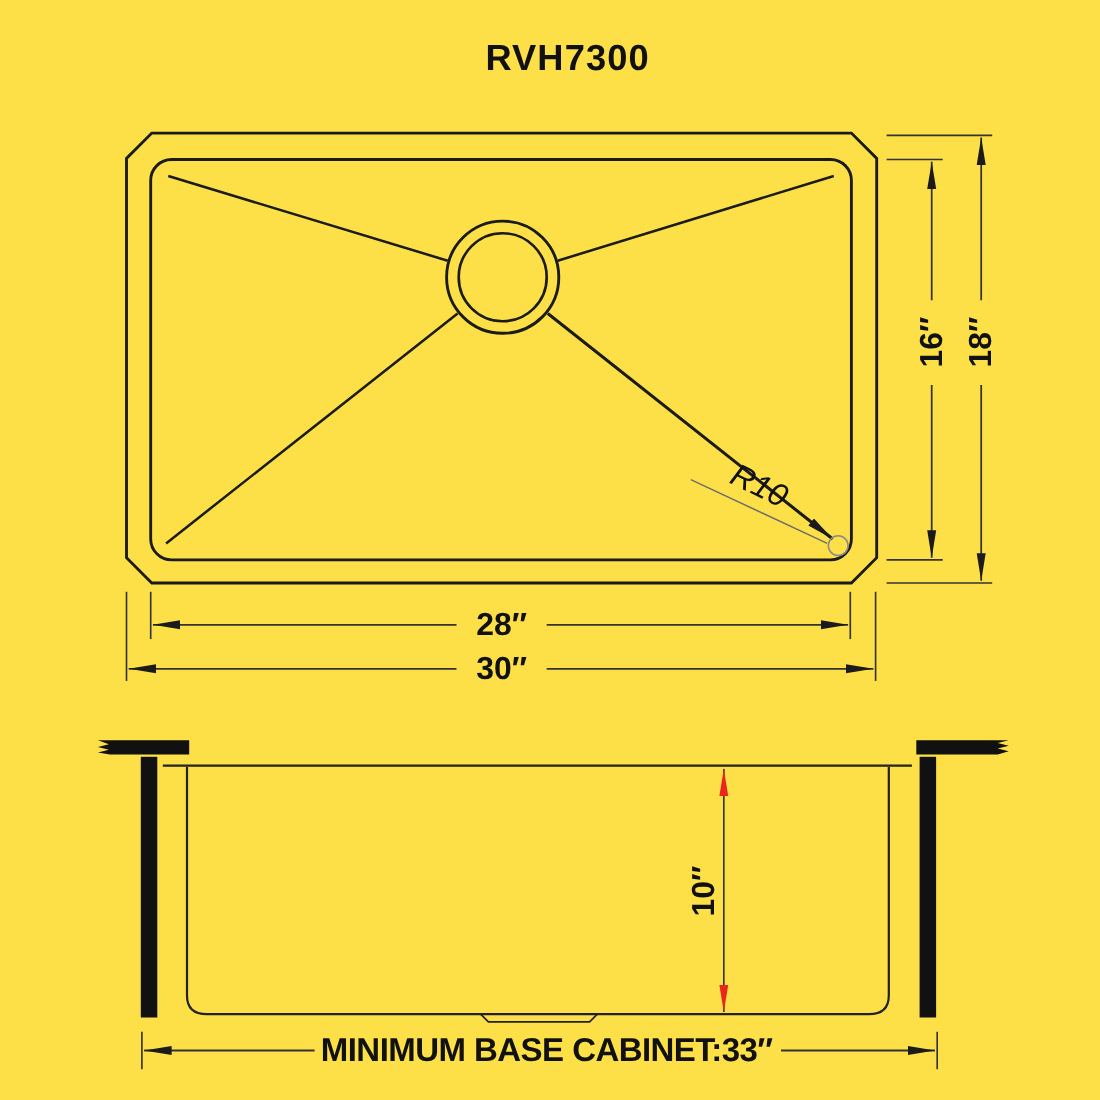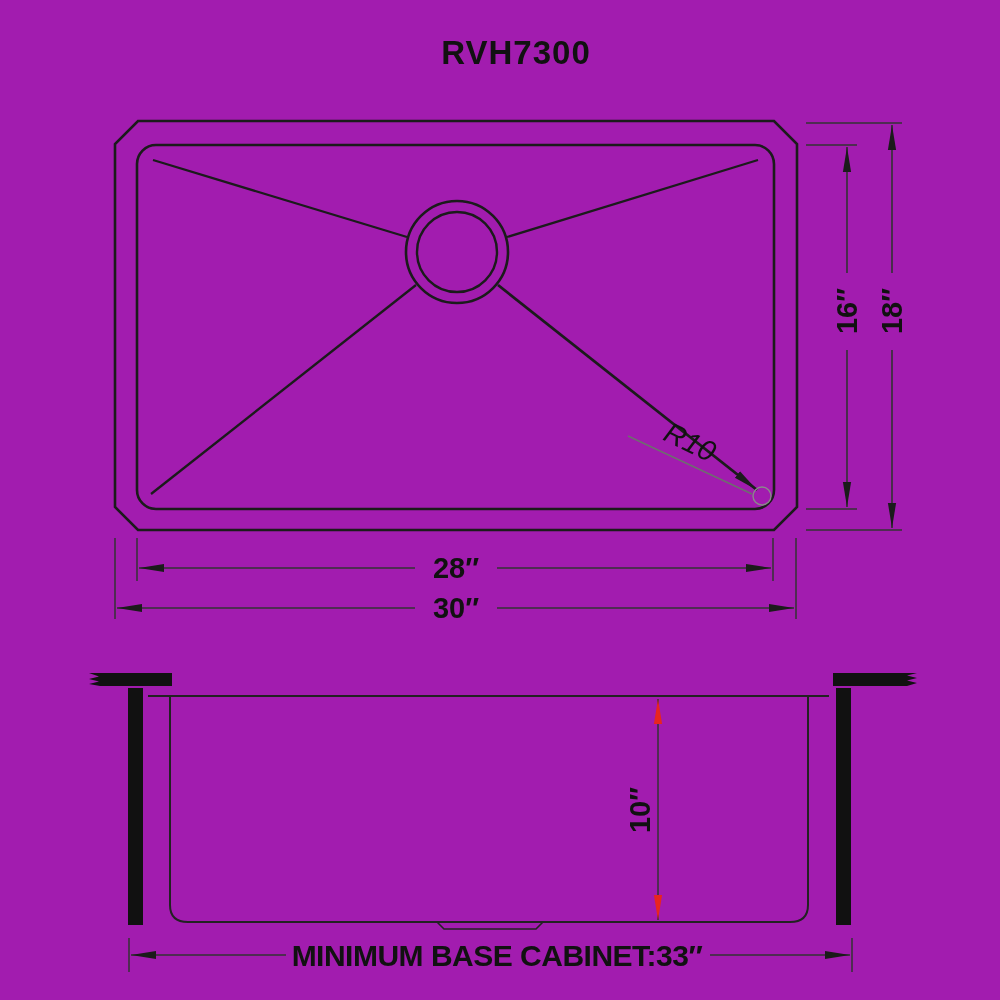--- a/index.html
+++ b/index.html
@@ -1,19 +1,19 @@
 <!DOCTYPE html>
 <html><head>
 <meta charset="utf-8">
 <style>
   html,body{margin:0;padding:0;background:#ffffff;}
   .page{
     position:relative;
     width:1000px;height:1000px;
-    background:#a21caf;
+    background:#fde047;
     font-family:"Liberation Sans", sans-serif;
     overflow:hidden;
   }
   svg{display:block;}
   text{
     font-family:"Liberation Sans", sans-serif;
     fill:#111111;
   }
   .title-text{font-size:33px;font-weight:bold;letter-spacing:1px;}
   .dim-text{font-size:29px;font-weight:bold;}

